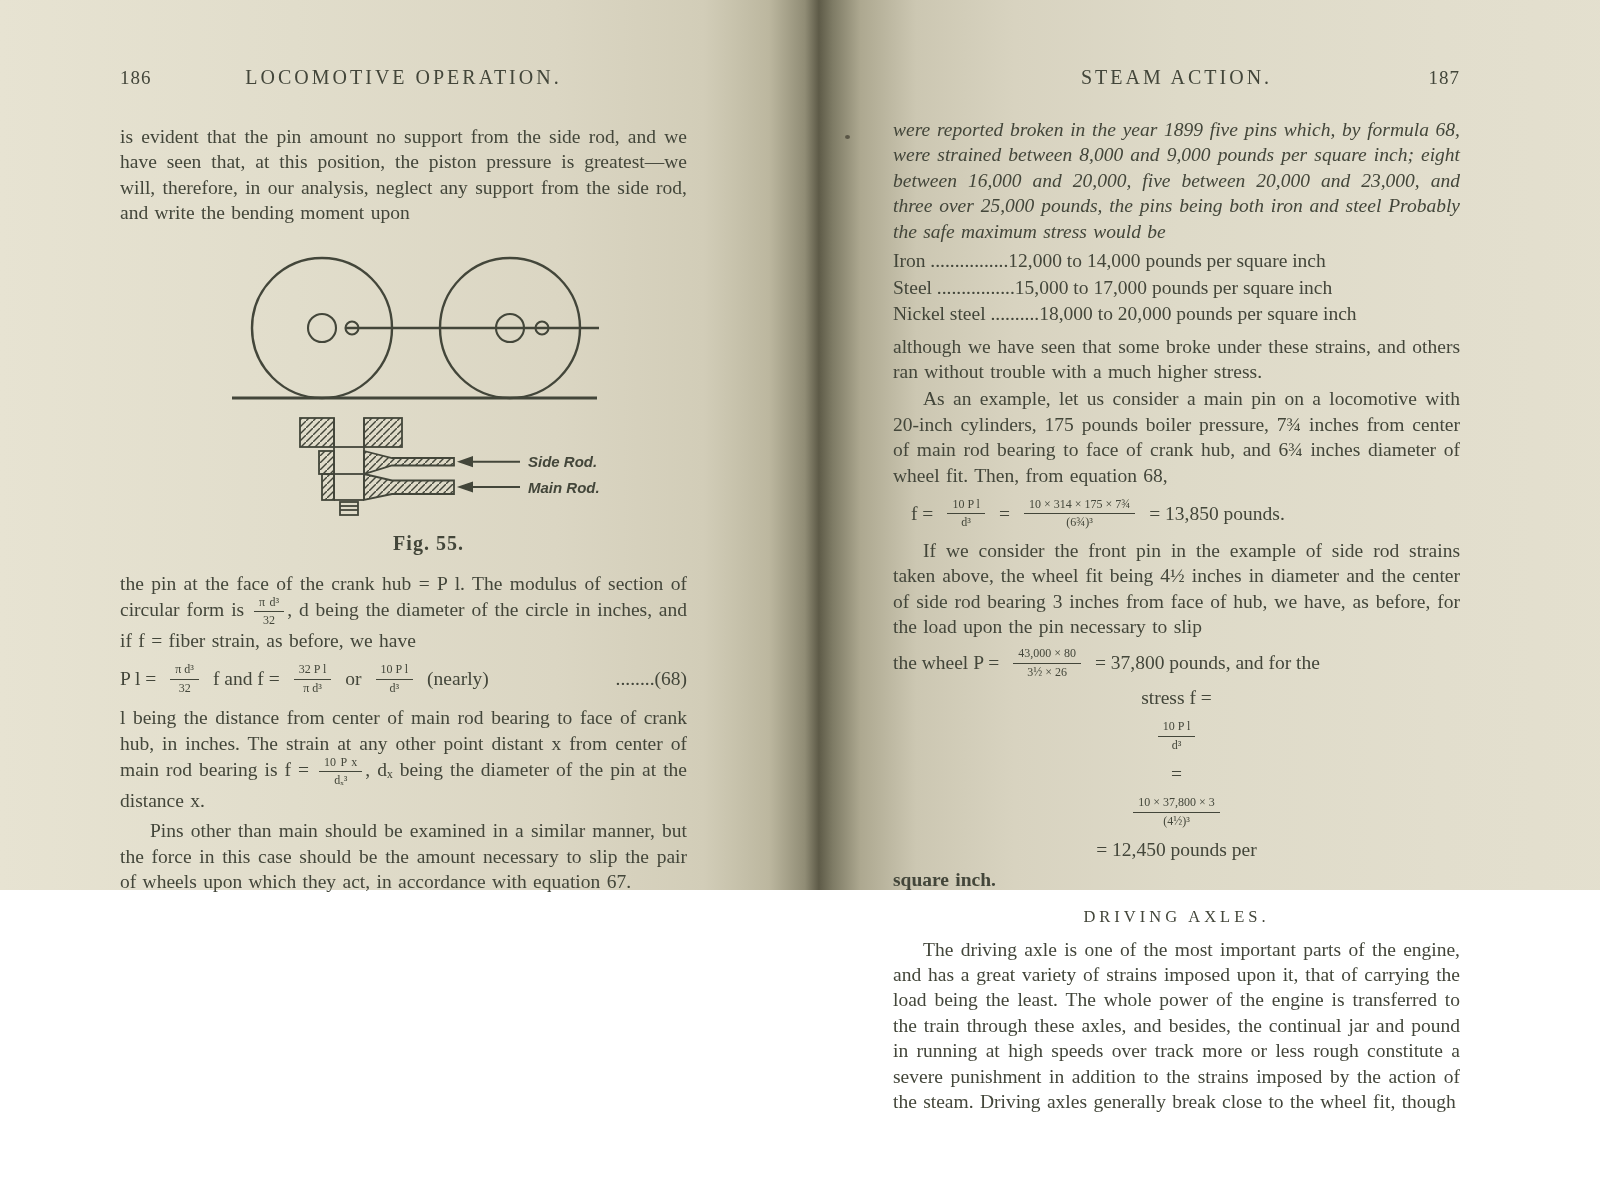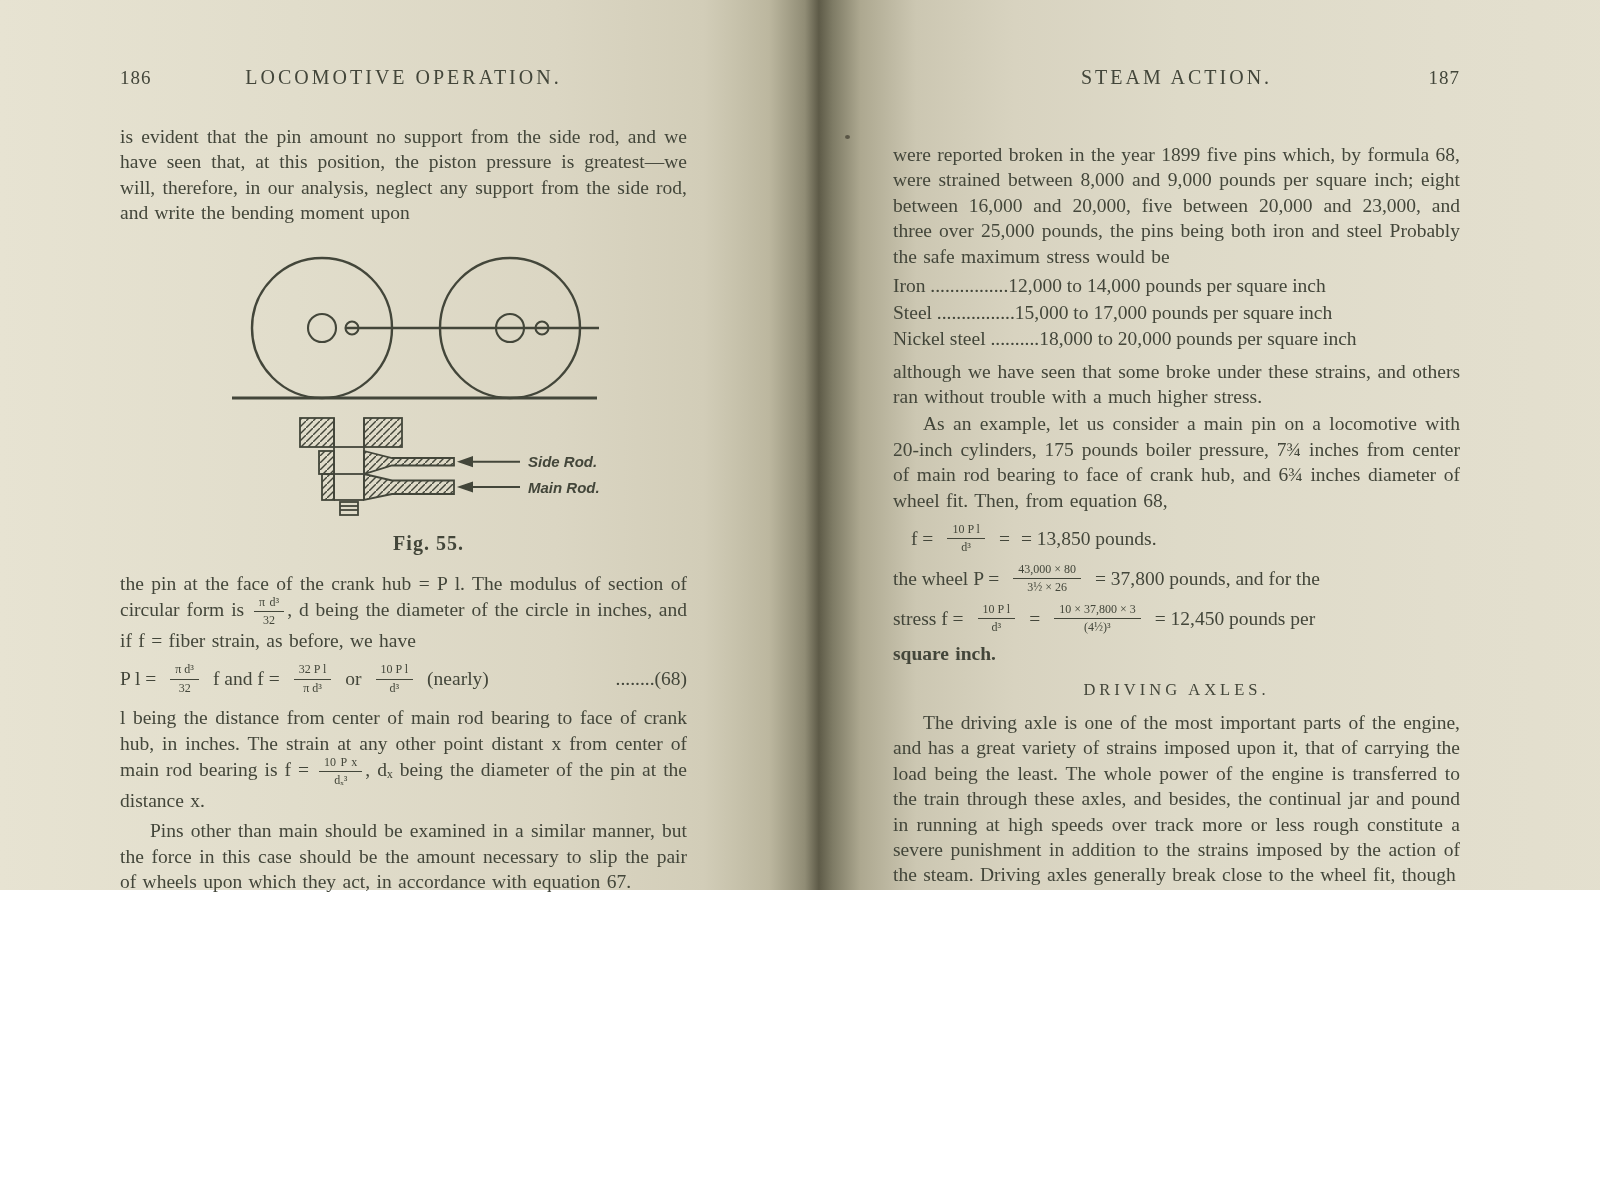--- a/index.html
+++ b/index.html
@@ -167,52 +167,57 @@
     <p class="body indent" style="margin-top:5px;">Pins other than main should be examined in a similar manner, but the force in this case should be the amount necessary to slip the pair of wheels upon which they act, in accordance with equation 67.</p>
   </div>
 
   <div class="page page-right">
     <div class="pagehead">
       <span class="num"></span>
       <span class="title">STEAM  ACTION.</span>
       <span class="num right">187</span>
     </div>
 
-    <p class="body" style="margin-top:48px;">were reported broken in the year 1899 five pins which, by formula 68, were strained between 8,000 and 9,000 pounds per square inch; eight between 16,000 and 20,000, five between 20,000 and 23,000, and three over 25,000 pounds, the pins being both iron and steel  Probably the safe maximum stress would be</p>
+    <p class="body" style="margin-top:23px;font-style:italic;">were reported broken in the year 1899 five pins which, by formula 68, were strained between 8,000 and 9,000 pounds per square inch; eight between 16,000 and 20,000, five between 20,000 and 23,000, and three over 25,000 pounds, the pins being both iron and steel  Probably the safe maximum stress would be</p>
 
     <div class="limits" style="margin-top:4px;">
       <div>Iron  ................12,000 to 14,000 pounds per square inch</div>
       <div>Steel  ................15,000 to 17,000 pounds per square inch</div>
       <div>Nickel steel  ..........18,000 to 20,000 pounds per square inch</div>
     </div>
 
     <p class="body" style="margin-top:6px;">although we have seen that some broke under these strains, and others ran without trouble with a much higher stress.</p>
     <p class="body indent" style="margin-top:2px;">As an example, let us consider a main pin on a locomotive with 20-inch cylinders, 175 pounds boiler pressure, 7¾ inches from center of main rod bearing to face of crank hub, and 6¾ inches diameter of wheel fit.  Then, from equation 68,</p>
 
     <div class="eqline" style="margin:10px 0 8px 18px;">
       <span>f =</span>
       <span class="frac">
         <span class="num">10 P l</span>
         <span class="den">d³</span>
       </span>
       <span>=</span>
+      <span class="frac">
+        <span class="num">10 × 314 × 175 × 7¾</span>
+        <span class="den">(6¾)³</span>
+      </span>
       <span>= 13,850 pounds.</span>
     </div>
 
+    <p class="body indent">If we consider the front pin in the example of side rod strains taken above, the wheel fit being 4½ inches in diameter and the center of side rod bearing 3 inches from face of hub, we have, as before, for the load upon the pin necessary to slip</p>
 
     <div class="eqline" style="margin:8px 0;">
       <span>the  wheel  P =</span>
       <span class="frac">
         <span class="num">43,000 × 80</span>
         <span class="den">3½ × 26</span>
       </span>
       <span>= 37,800 pounds, and for the</span>
     </div>
 
-    <div class="eqline" style="margin:8px 0 0 0;">
+    <div class="eqline" style="margin:8px 0 0 0;flex-direction:column;">
       <span>stress f =</span>
       <span class="frac">
         <span class="num">10 P l</span>
         <span class="den">d³</span>
       </span>
       <span>=</span>
       <span class="frac">
         <span class="num">10 × 37,800 × 3</span>
         <span class="den">(4½)³</span>
       </span>

